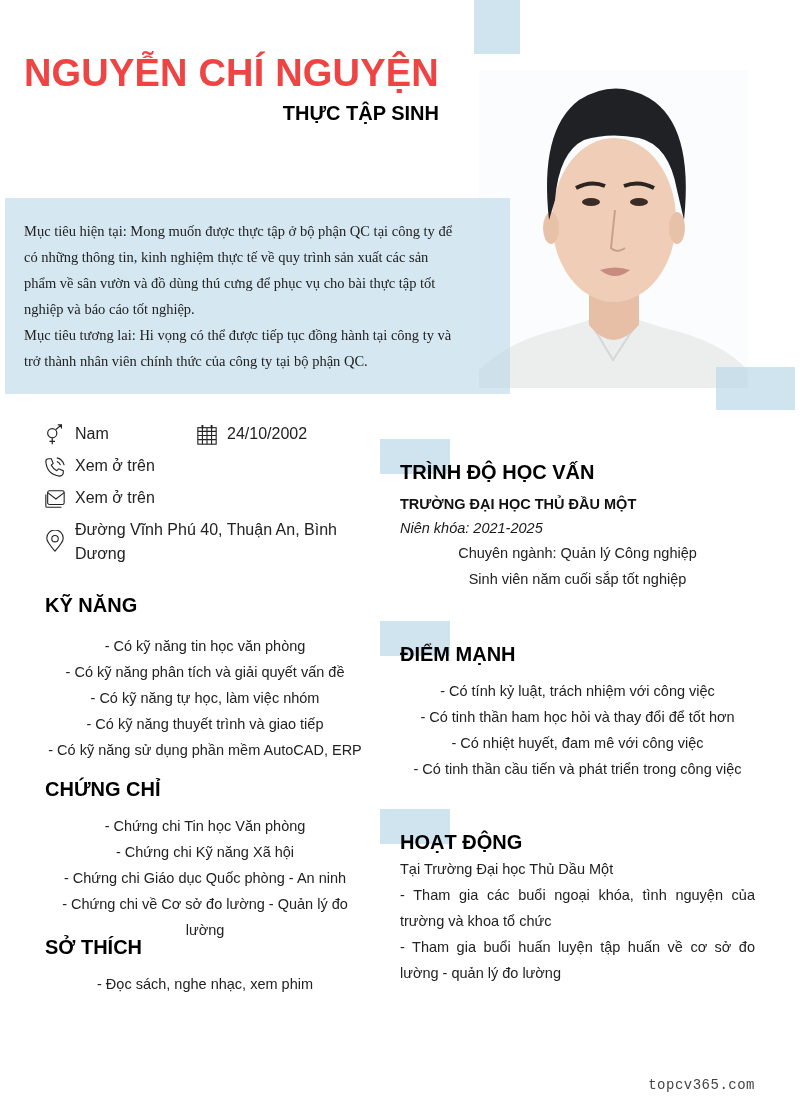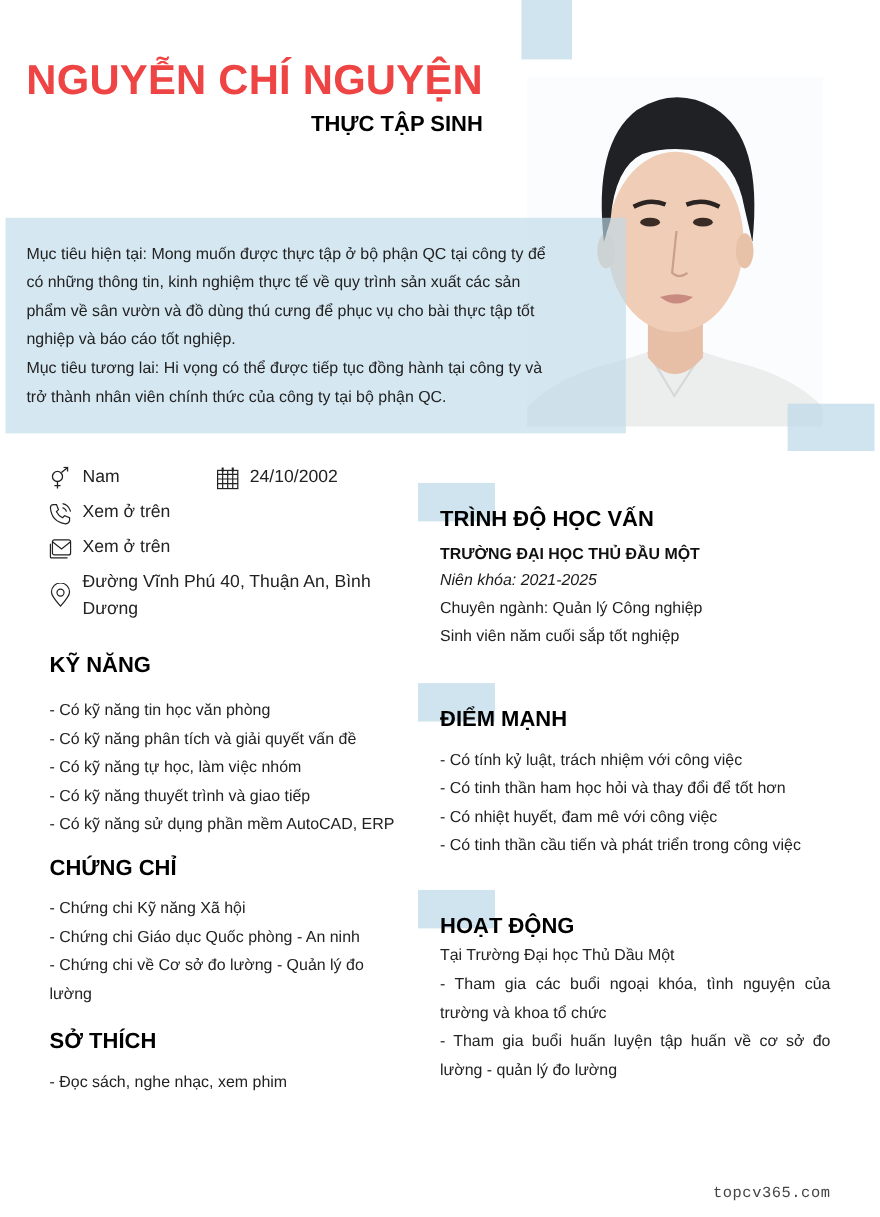--- a/index.html
+++ b/index.html
@@ -12,32 +12,32 @@
   .deco-edu { left: 380px; top: 439px; width: 70px; height: 35px; z-index: 0; }
   .deco-strength { left: 380px; top: 621px; width: 70px; height: 35px; z-index: 0; }
   .deco-activity { left: 380px; top: 809px; width: 70px; height: 35px; z-index: 0; }
 
   .name { position: absolute; right: 361px; top: 52px; font-size: 38px; font-weight: bold; letter-spacing: 0.2px; color: #ef4444; white-space: nowrap; }
   .job-title { position: absolute; right: 361px; top: 102px; font-size: 20px; font-weight: bold; color: #000; white-space: nowrap; }
 
   .photo { position: absolute; left: 479px; top: 70px; width: 269px; height: 318px; z-index: 1; overflow: hidden; background: #fbfcfd; }
   .photo svg { width: 100%; height: 100%; display: block; }
 
-  .objective { position: absolute; left: 5px; top: 198px; width: 564px; height: 196px; background: rgba(190, 218, 234, 0.65); z-index: 2; padding: 20px 56px 0 19px; }
+  .objective { position: absolute; left: 5px; top: 198px; width: 505px; height: 196px; background: rgba(190, 218, 234, 0.65); z-index: 2; padding: 20px 56px 0 19px; font-family: Liberation Serif, serif; }
   .objective p { font-size: 14.5px; line-height: 26px; color: #222; }
 
   .contact { position: absolute; left: 44px; top: 422px; width: 320px; }
   .contact-row { display: flex; align-items: flex-start; font-size: 16px; color: #222; line-height: 24px; margin-bottom: 8px; }
   .contact-row .ic { width: 22px; height: 22px; margin-right: 9px; flex-shrink: 0; margin-top: 2px; }
   .contact-row .ic svg { width: 22px; height: 22px; }
   .contact-dob { position: absolute; left: 152px; top: 0; display: flex; align-items: flex-start; }
   .addr .ic { margin-top: 12px; }
 
   .section-title { font-size: 20px; font-weight: bold; color: #000; position: relative; z-index: 1; }
-  .list-item { font-size: 14.5px; line-height: 26px; color: #222; }
+  .list-item { font-size: 14.5px; line-height: 26px; color: #222; text-align: center; }
 
   .left-col { position: absolute; left: 45px; width: 320px; }
   .skills { top: 594px; }
   .skills .section-title { margin-bottom: 16px; }
   .certs { top: 778px; }
   .certs .section-title { margin-bottom: 12px; }
   .hobbies { top: 936px; }
   .hobbies .section-title { margin-bottom: 12px; }
 
   .right-col { position: absolute; left: 400px; width: 355px; }
@@ -153,20 +153,21 @@
   <div class="section-title">KỸ NĂNG</div>
   <div class="list-item">- Có kỹ năng tin học văn phòng</div>
   <div class="list-item">- Có kỹ năng phân tích và giải quyết vấn đề</div>
   <div class="list-item">- Có kỹ năng tự học, làm việc nhóm</div>
   <div class="list-item">- Có kỹ năng thuyết trình và giao tiếp</div>
   <div class="list-item">- Có kỹ năng sử dụng phần mềm AutoCAD, ERP</div>
 </div>
 
 <div class="left-col certs">
   <div class="section-title">CHỨNG CHỈ</div>
+  <div class="list-item">- Chứng chi Tin học Văn phòng</div>
   <div class="list-item">- Chứng chi Kỹ năng Xã hội</div>
   <div class="list-item">- Chứng chi Giáo dục Quốc phòng - An ninh</div>
   <div class="list-item">- Chứng chi về Cơ sở đo lường - Quản lý đo lường</div>
 </div>
 
 <div class="left-col hobbies">
   <div class="section-title">SỞ THÍCH</div>
   <div class="list-item">- Đọc sách, nghe nhạc, xem phim</div>
 </div>
 

